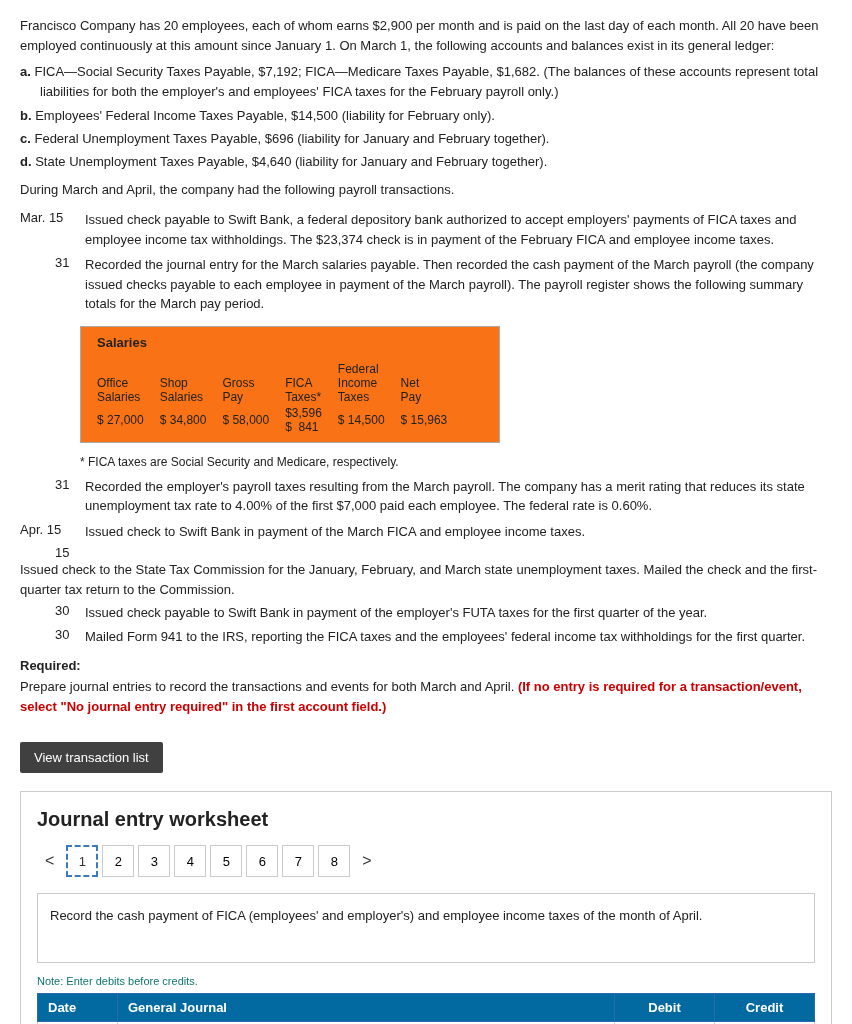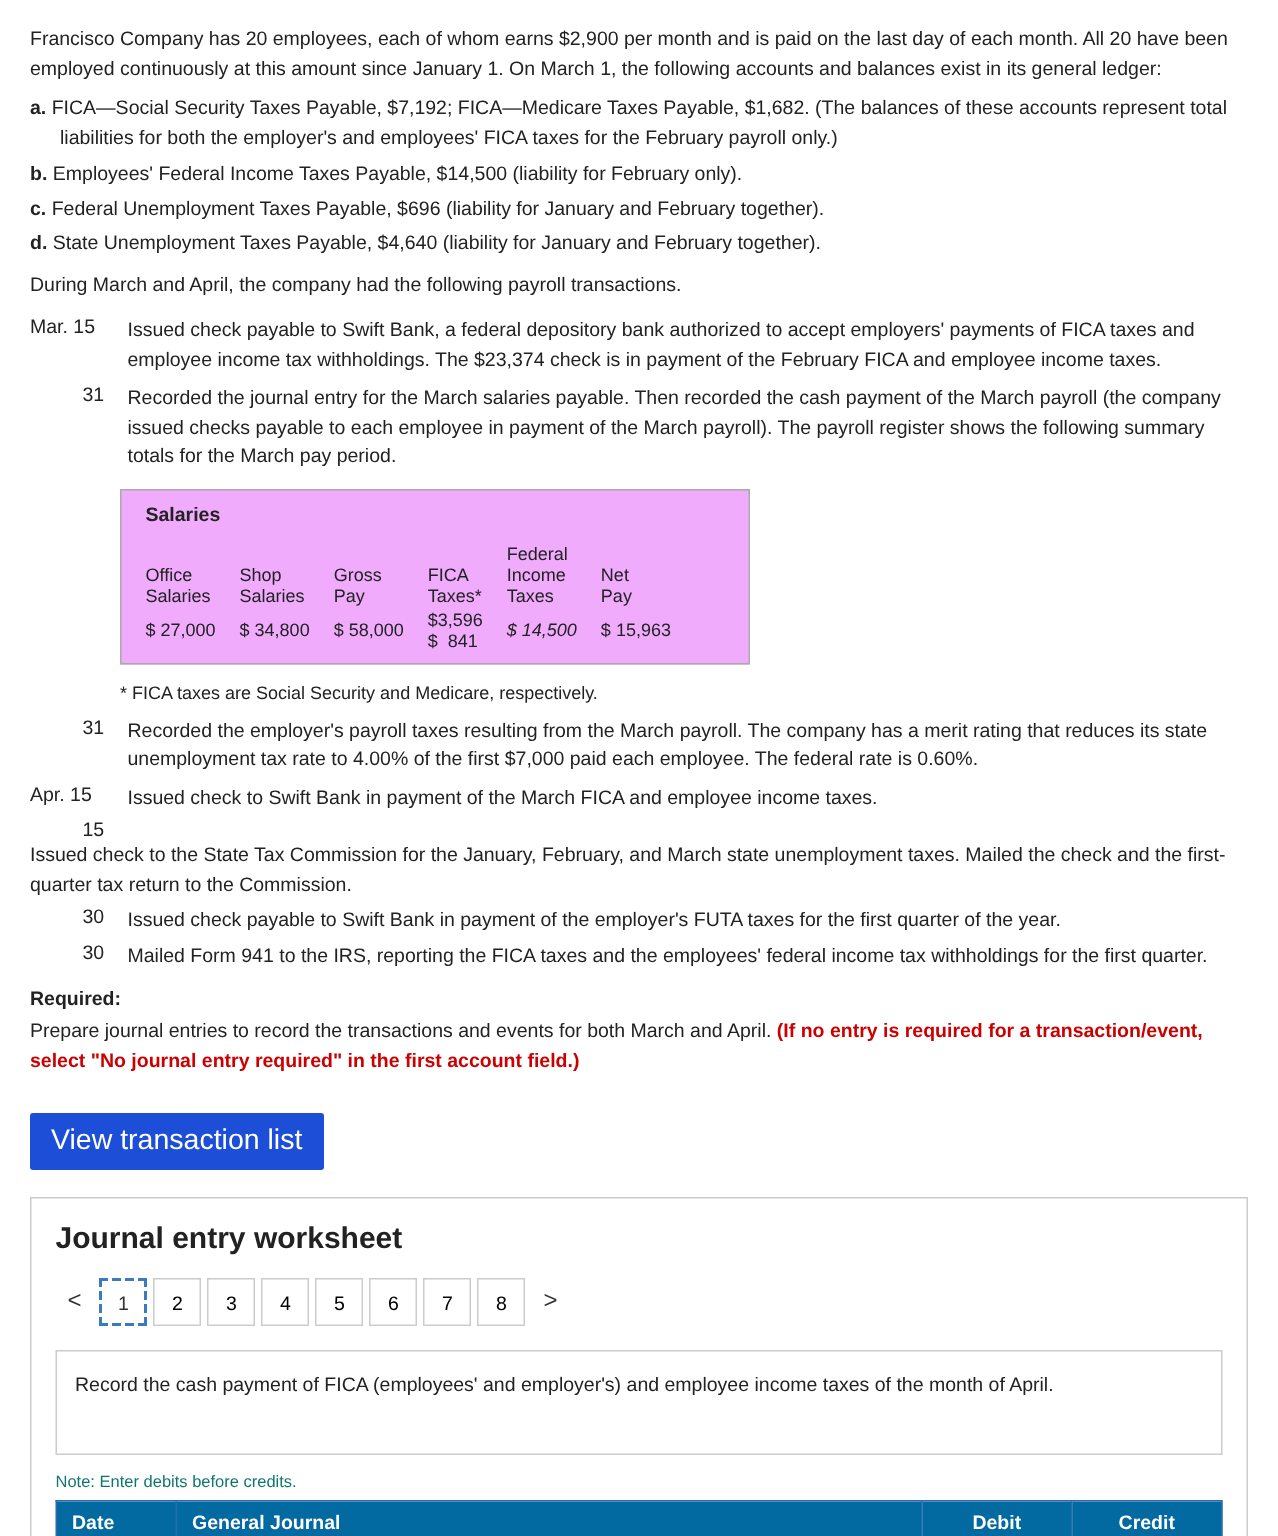--- a/index.html
+++ b/index.html
@@ -17,39 +17,39 @@
     .list-alpha li { margin-bottom: 3px; padding-left: 20px; text-indent: -20px; }
     .list-alpha li::before { font-weight: bold; }
     .transactions-section { margin-bottom: 10px; }
     .transaction-row { display: flex; margin-bottom: 4px; }
     .trans-date { width: 65px; font-weight: normal; flex-shrink: 0; }
     .trans-content { flex: 1; line-height: 1.5; }
 
     .salary-table-wrapper { margin: 12px 0 12px 60px; }
     .salary-table {
       border: 1px solid #aaa;
-      background: #f0abfc;
+      background: #f97316;
       padding: 8px 16px;
       display: inline-block;
       min-width: 420px;
     }
     .salary-header { font-weight: bold; text-align: left; margin-bottom: 6px; padding-bottom: 4px; }
     .fica-footnote { margin: 8px 0 8px 60px; font-size: 12px; }
 
     .required-section { margin: 12px 0; }
     .required-label { font-weight: bold; }
     .required-text { margin-top: 4px; line-height: 1.5; }
     .red-bold { color: #cc0000; font-weight: bold; }
 
     .view-btn {
-      background: #1d4ed8;
+      background: #404040;
       color: #fff;
       border: none;
       padding: 8px 14px;
-      font-size: 19px;
+      font-size: 13px;
       cursor: pointer;
       border-radius: 2px;
       margin: 14px 0;
     }
 
     .worksheet-container {
       border: 1px solid #ccc;
       padding: 16px;
       margin-top: 4px;
     }
@@ -158,21 +158,21 @@
           <td style="padding:2px 16px 0 0; vertical-align:bottom;">Gross<br>Pay</td>
           <td style="padding:2px 16px 0 0; vertical-align:bottom;">FICA<br>Taxes*</td>
           <td style="padding:2px 16px 0 0; vertical-align:bottom;">Federal<br>Income<br>Taxes</td>
           <td style="padding:2px 0 0 0; vertical-align:bottom;">Net<br>Pay</td>
         </tr>
         <tr>
           <td style="padding:2px 16px 0 0;">$ 27,000</td>
           <td style="padding:2px 16px 0 0;">$ 34,800</td>
           <td style="padding:2px 16px 0 0;">$ 58,000</td>
           <td style="padding:2px 16px 0 0; vertical-align:top;">$3,596<br>$&nbsp;&nbsp;841</td>
-          <td style="padding:2px 16px 0 0;font-style:italic;">$ 14,500</td>
+          <td style="padding:2px 16px 0 0;">$ 14,500</td>
           <td style="padding:2px 0 0 0;">$ 15,963</td>
         </tr>
       </tbody>
         </table>
     </div>
   </div>
 
   <div class="fica-footnote">* FICA taxes are Social Security and Medicare, respectively.</div>
 
   <div class="transaction-row" style="margin-bottom:6px;">

